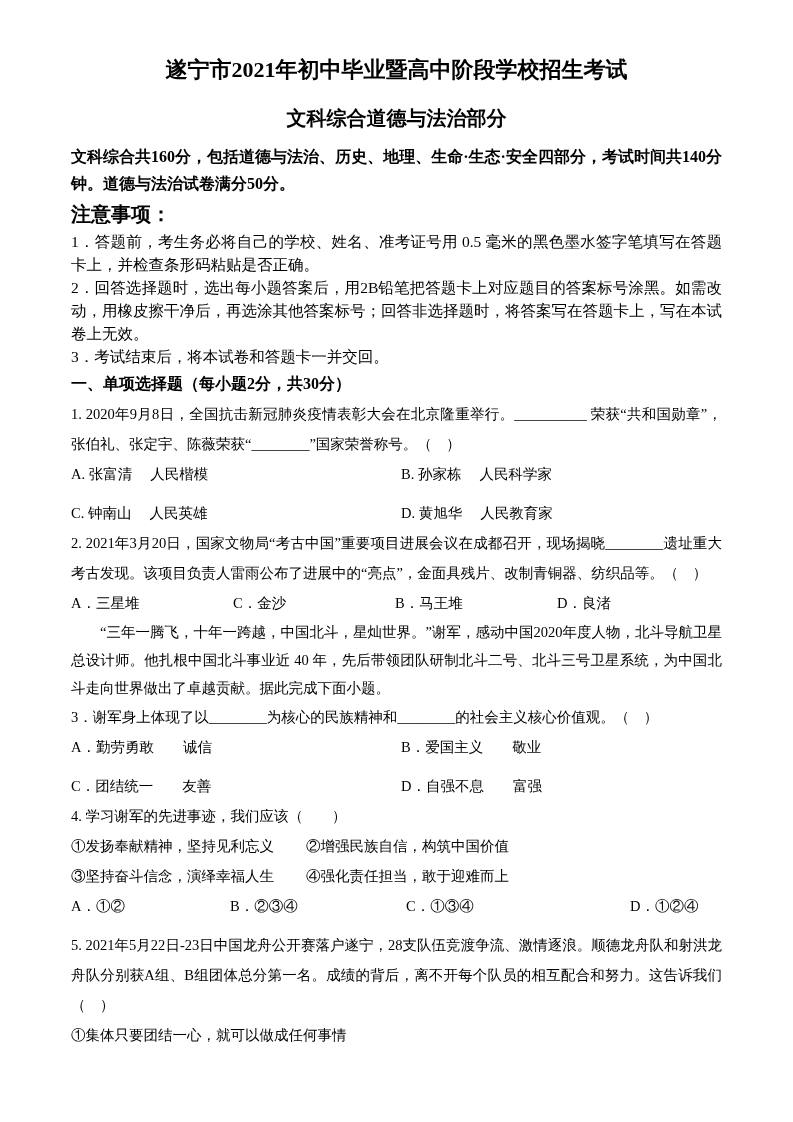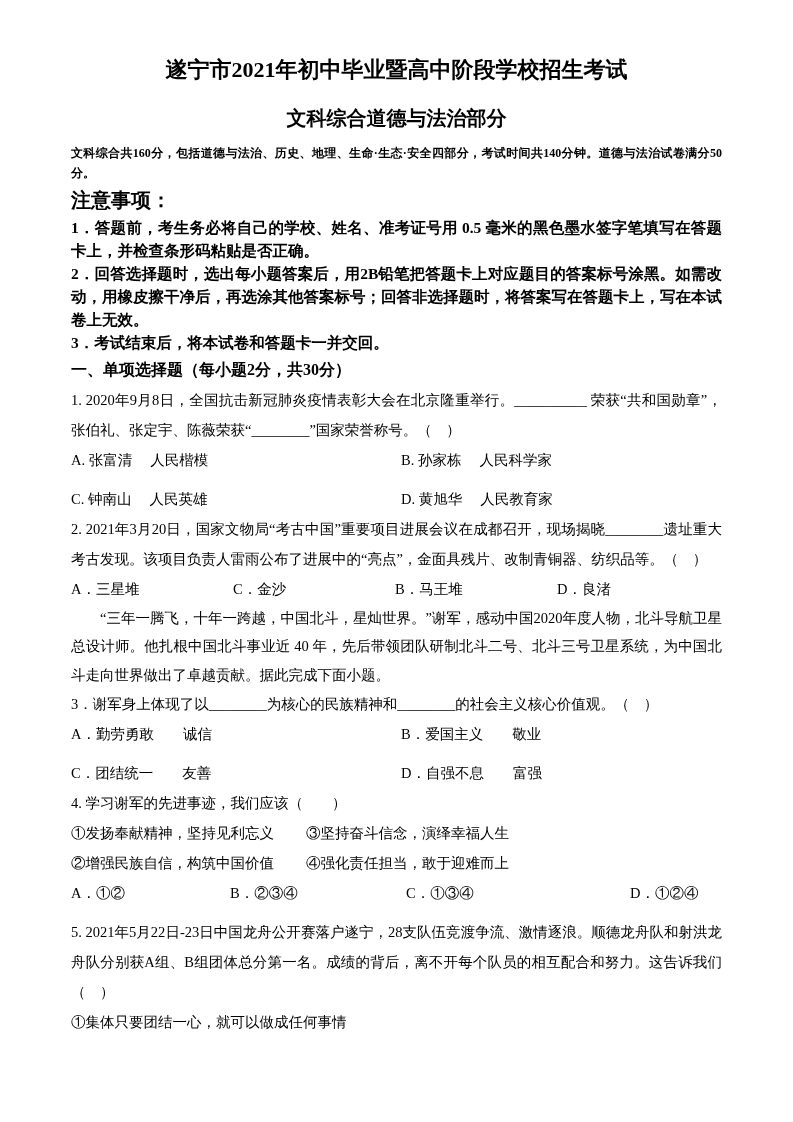--- a/index.html
+++ b/index.html
@@ -21,33 +21,33 @@
     margin-bottom: 20px;
   }
   .subtitle {
     font-size: 20px;
     font-weight: 700;
     text-align: center;
     line-height: 1.3;
     margin-bottom: 12px;
   }
   .intro {
-    font-size: 12px;
+    font-size: 16px;
     font-weight: 700;
     line-height: 1.7;
     text-align: justify;
   }
   .notice-heading {
     font-size: 20px;
     font-weight: 700;
     line-height: 1.7;
   }
   .notice {
     font-size: 15.5px;
-    font-weight: 700;
+    font-weight: 400;
     line-height: 1.48;
     text-align: justify;
   }
   .section-heading {
     font-size: 16px;
     font-weight: 700;
     line-height: 1.5;
     margin: 3px 0 3px 0;
   }
   .qa {
@@ -128,22 +128,22 @@
         <span>B．爱国主义　　敬业</span>
         <span>C．团结统一　　友善</span>
         <span>D．自强不息　　富强</span>
       </div>
     </div>
 
     <div>
       <p class="stem">4. 学习谢军的先进事迹，我们应该（　　）</p>
       <div class="items-2col">
         <span>①发扬奉献精神，坚持见利忘义</span>
+        <span>②增强民族自信，构筑中国价值</span>
         <span>③坚持奋斗信念，演绎幸福人生</span>
-        <span>②增强民族自信，构筑中国价值</span>
         <span>④强化责任担当，敢于迎难而上</span>
       </div>
       <div class="opts-row4b">
         <span>A．①②</span>
         <span>B．②③④</span>
         <span>C．①③④</span>
         <span>D．①②④</span>
       </div>
     </div>
 

